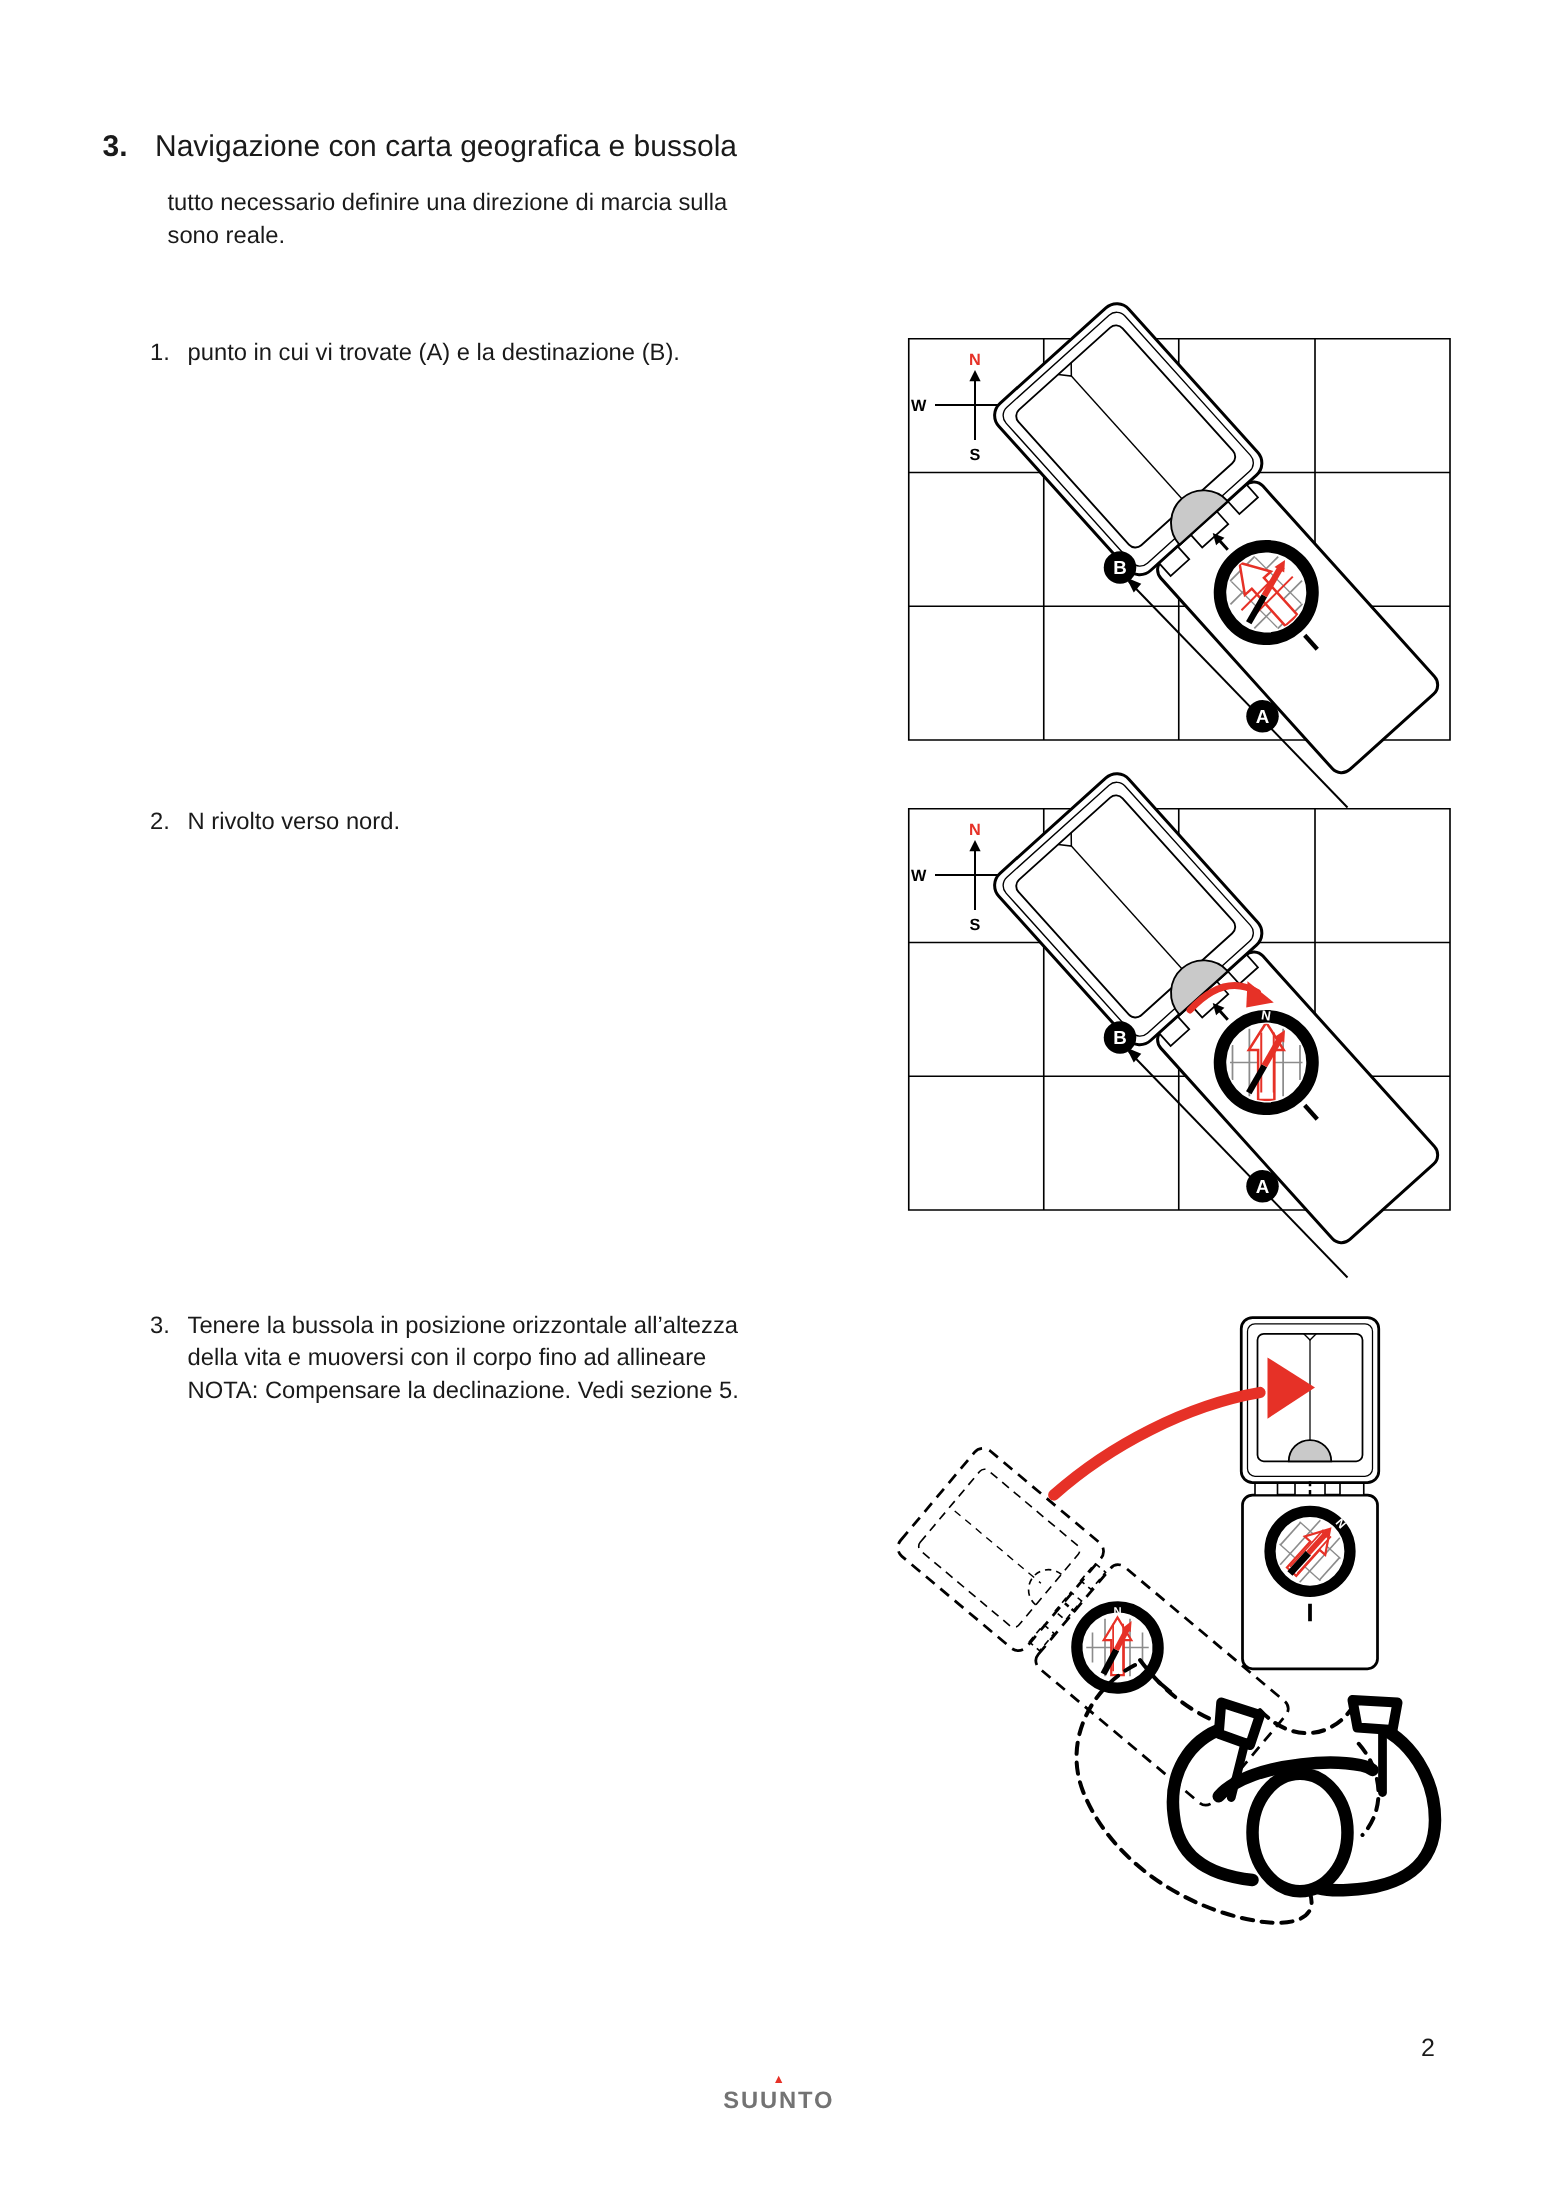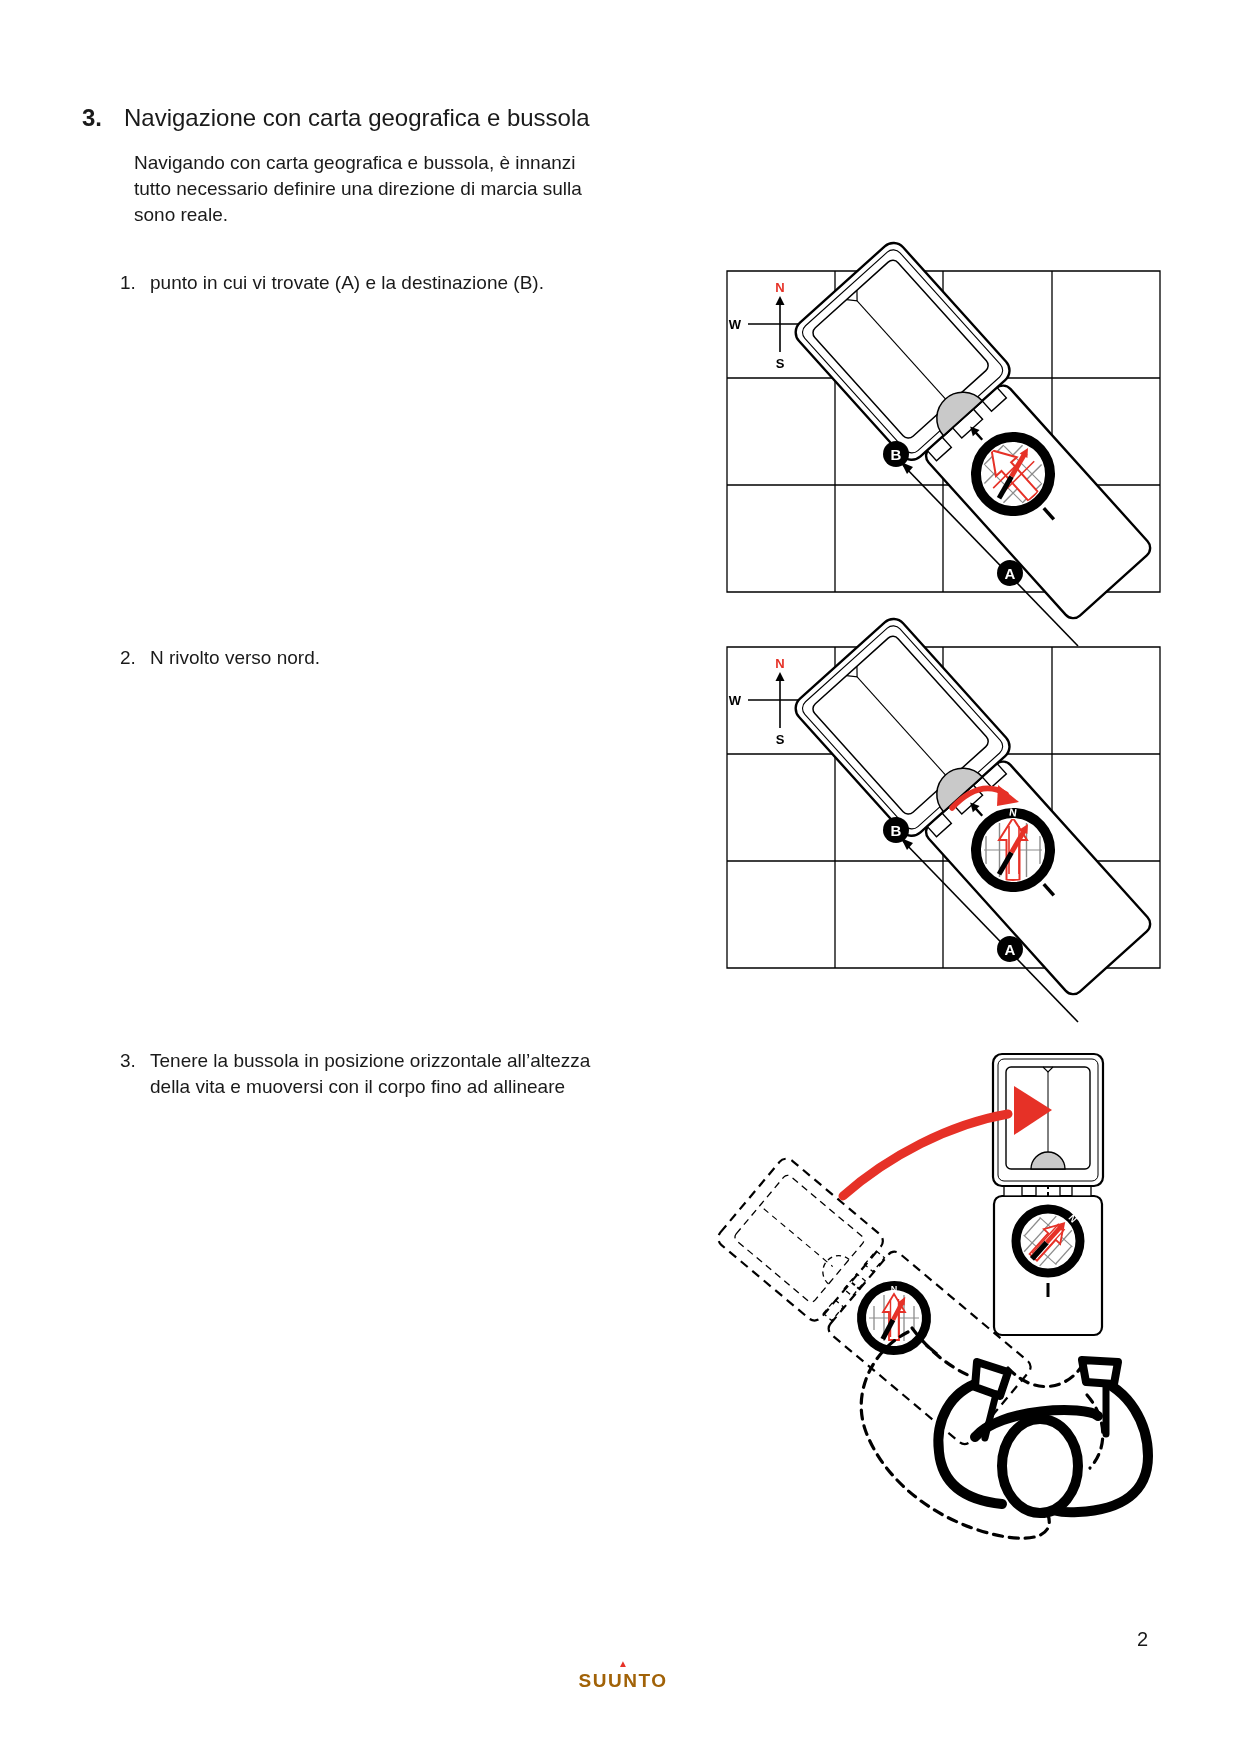--- a/index.html
+++ b/index.html
@@ -11,50 +11,50 @@
   .abs { position:absolute; }
   .heading-num { left:82px; top:104px; font-size:24px; font-weight:bold; }
   .heading-title { left:124px; top:104px; font-size:24px; font-weight:normal; }
   .intro { left:134px; top:150px; font-size:19px; line-height:26px; }
   .step-num { left:120px; font-size:19px; line-height:26px; }
   .step-text { left:150px; font-size:19px; line-height:26px; }
   .s1 { top:270px; } .s2 { top:645px; } .s3 { top:1048px; }
   .page-number { left:1100px; top:1628px; width:48px; text-align:right; font-size:20px; }
   .logo-wrap { left:566px; top:1658px; width:114px; text-align:center; }
   .logo-triangle { font-size:10px; line-height:12px; color:#e63127; }
-  .logo-text { font-size:19px; font-weight:bold; letter-spacing:1.5px; color:#a16207; }
+  .logo-text { font-size:19px; font-weight:bold; letter-spacing:1.5px; color:#737373; }
   svg.illus { left:0; top:0; }
   svg text { font-family:"Liberation Sans", sans-serif; }
 </style>
 </head>
 <body>
 
 <div class="abs heading-num">3.</div>
 <div class="abs heading-title">Navigazione con carta geografica e bussola</div>
 
 <div class="abs intro">
-  <div>Navigando con carta geografica e bussola, è innanzi</div>
   <div>tutto necessario definire una direzione di marcia sulla</div>
   <div>sono reale.</div>
 </div>
 
 <div class="abs step-num s1">1.</div>
 <div class="abs step-text s1">
   <div>punto in cui vi trovate (A) e la destinazione (B).</div>
 </div>
 
 <div class="abs step-num s2">2.</div>
 <div class="abs step-text s2">
   <div>N rivolto verso nord.</div>
 </div>
 
 <div class="abs step-num s3">3.</div>
 <div class="abs step-text s3">
   <div>Tenere la bussola in posizione orizzontale all’altezza</div>
   <div>della vita e muoversi con il corpo fino ad allineare</div>
+  <div>NOTA: Compensare la declinazione. Vedi sezione 5.</div>
 </div>
 
 <svg class="abs illus" width="1241" height="1754" viewBox="0 0 1241 1754" xmlns="http://www.w3.org/2000/svg">
   <defs>
 
     <g id="mapgrid">
       <path d="M727 271h433v321h-433z M835 271v321 M943 271v321 M1052 271v321 M727 378h433 M727 485h433" fill="none" stroke="#000" stroke-width="1.3"></path>
     </g>
 
     <g id="cbody">

